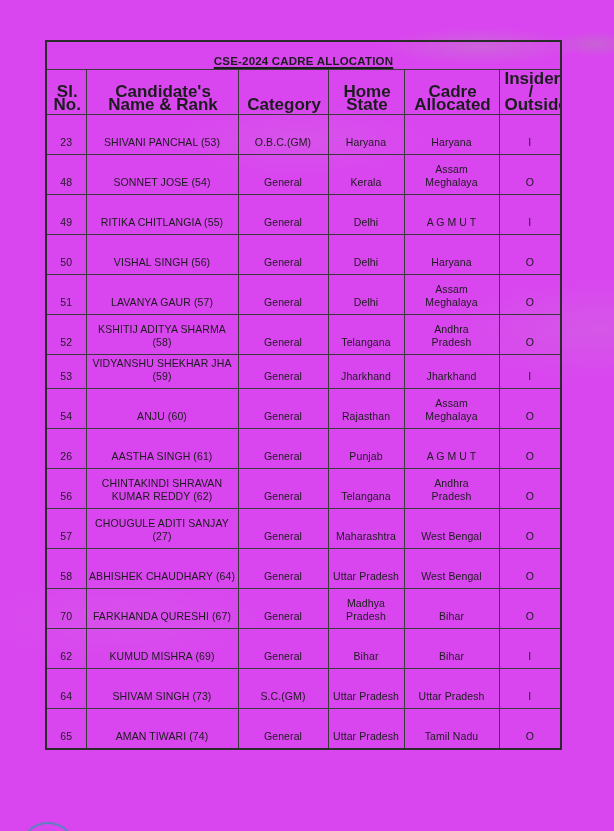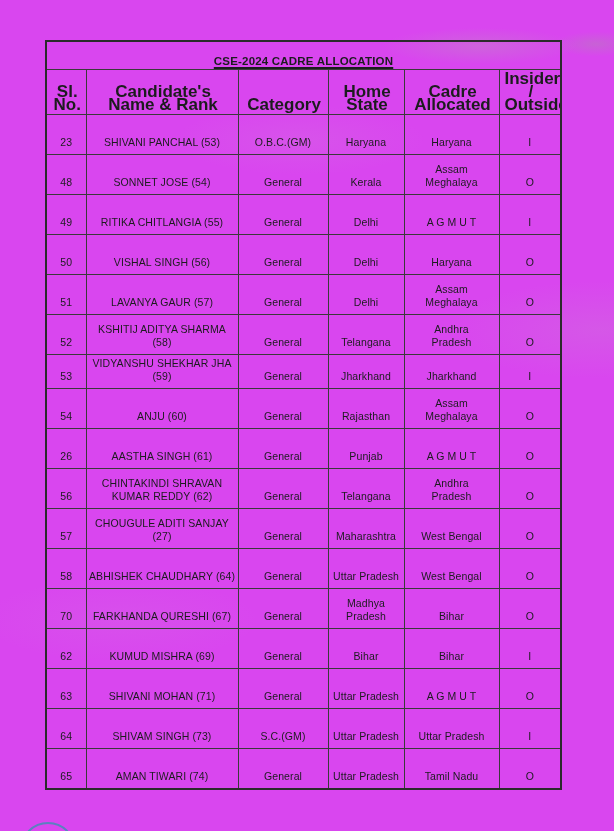--- a/index.html
+++ b/index.html
@@ -229,28 +229,20 @@
         </tr>
         <tr>
           <td>62</td>
           <td>KUMUD MISHRA (69)</td>
           <td>General</td>
           <td>Bihar</td>
           <td>Bihar</td>
           <td>I</td>
         </tr>
         <tr>
-          <td>63</td>
-          <td>SHIVANI MOHAN (71)</td>
-          <td>General</td>
-          <td>Uttar Pradesh</td>
-          <td>A G M U T</td>
-          <td>O</td>
-        </tr>
-        <tr>
           <td>64</td>
           <td>SHIVAM SINGH (73)</td>
           <td>S.C.(GM)</td>
           <td>Uttar Pradesh</td>
           <td>Uttar Pradesh</td>
           <td>I</td>
         </tr>
         <tr>
           <td>65</td>
           <td>AMAN TIWARI (74)</td>

